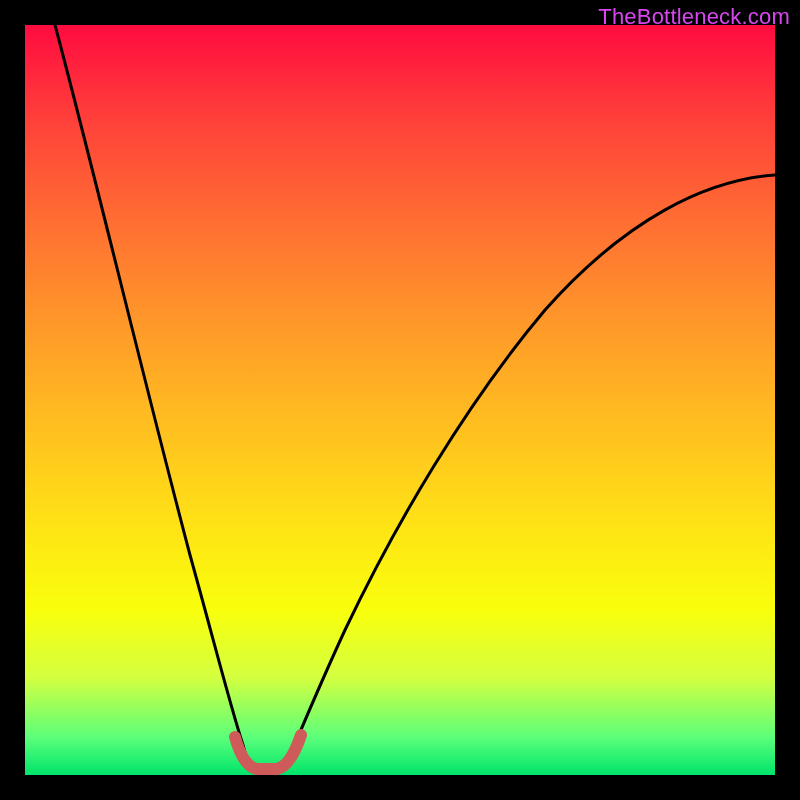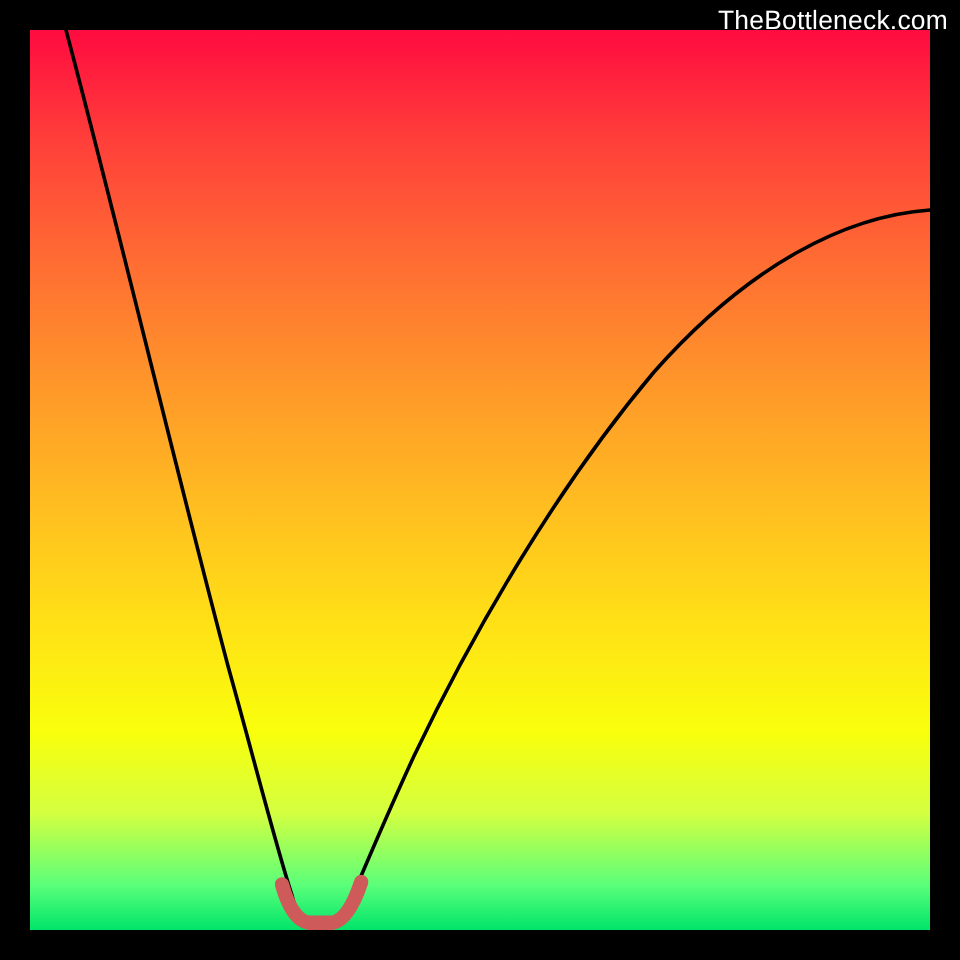--- a/index.html
+++ b/index.html
@@ -26,21 +26,21 @@
       #ffe116 66%,
       #f9ff0c 78%,
       #d4ff40 87%,
       #5bff7a 95%,
       #00e46a 100%);
   }
   .watermark {
     position: absolute;
     top: 4px;
     right: 10px;
-    color: #ffffff;
+    color: #d946ef;
     font-size: 22px;
     letter-spacing: 0.2px;
   }
   svg.curves {
     position: absolute;
     left: 0;
     top: 0;
     width: 750px;
     height: 750px;
     overflow: visible;

